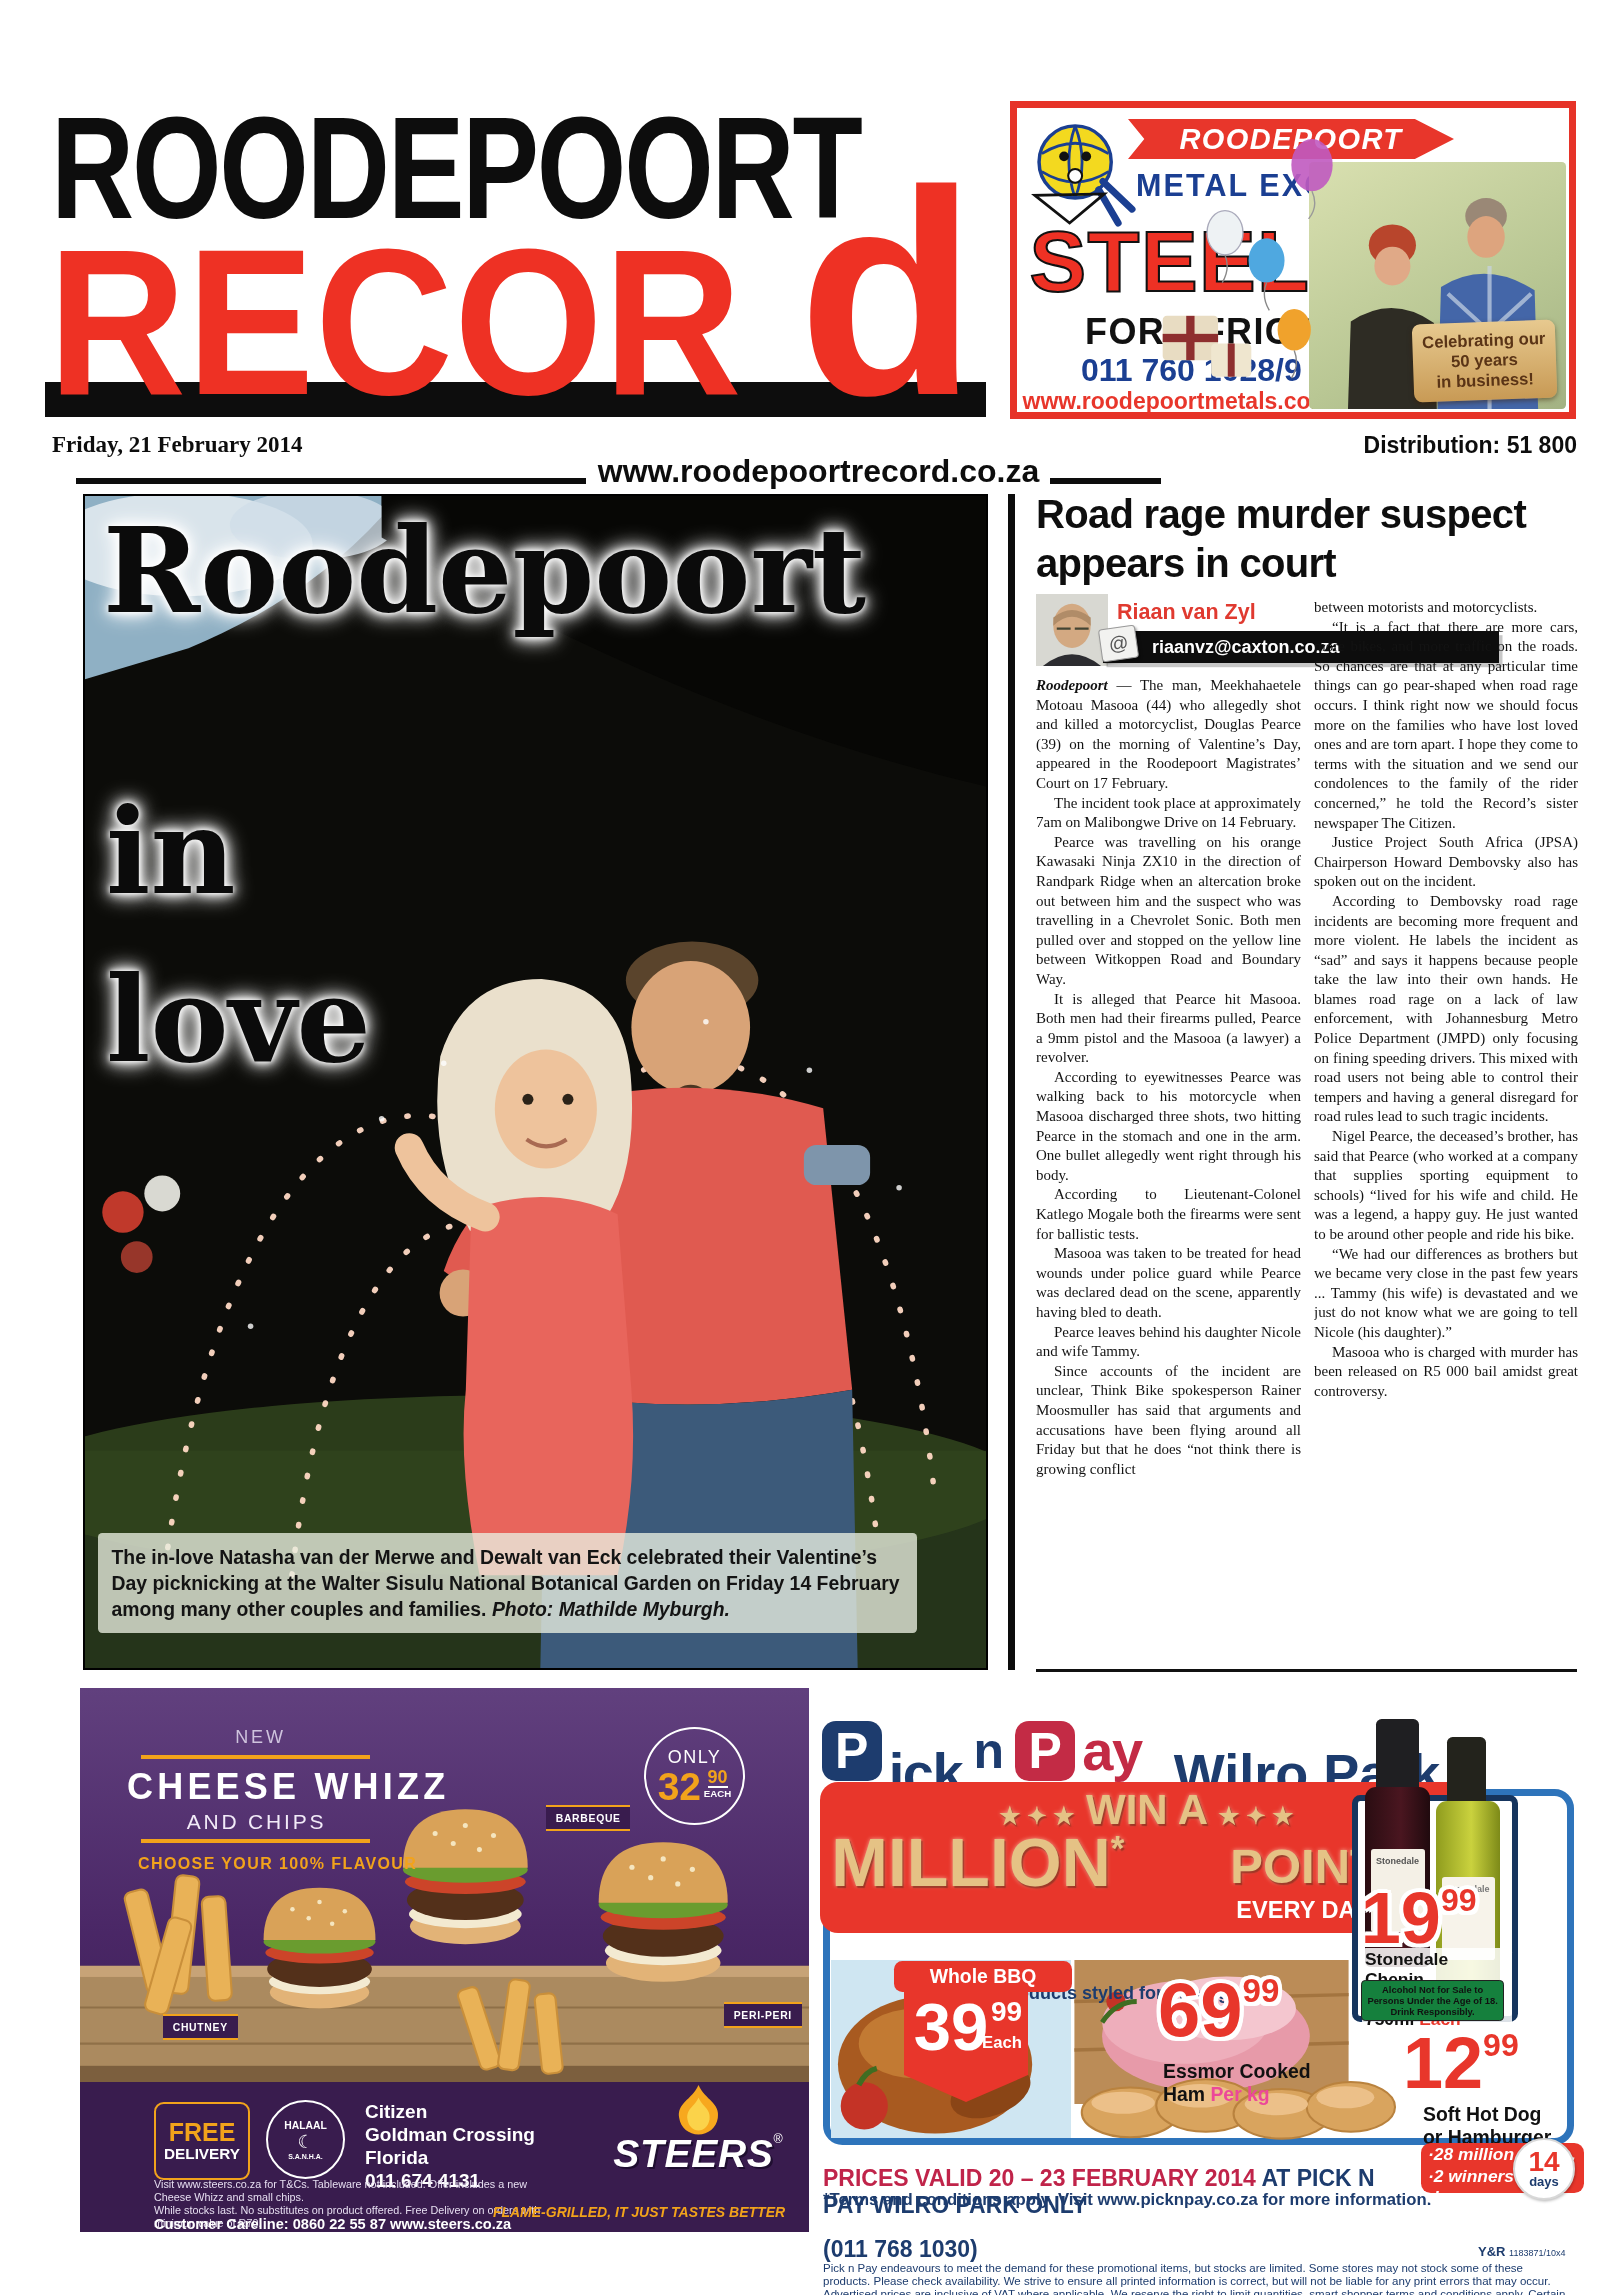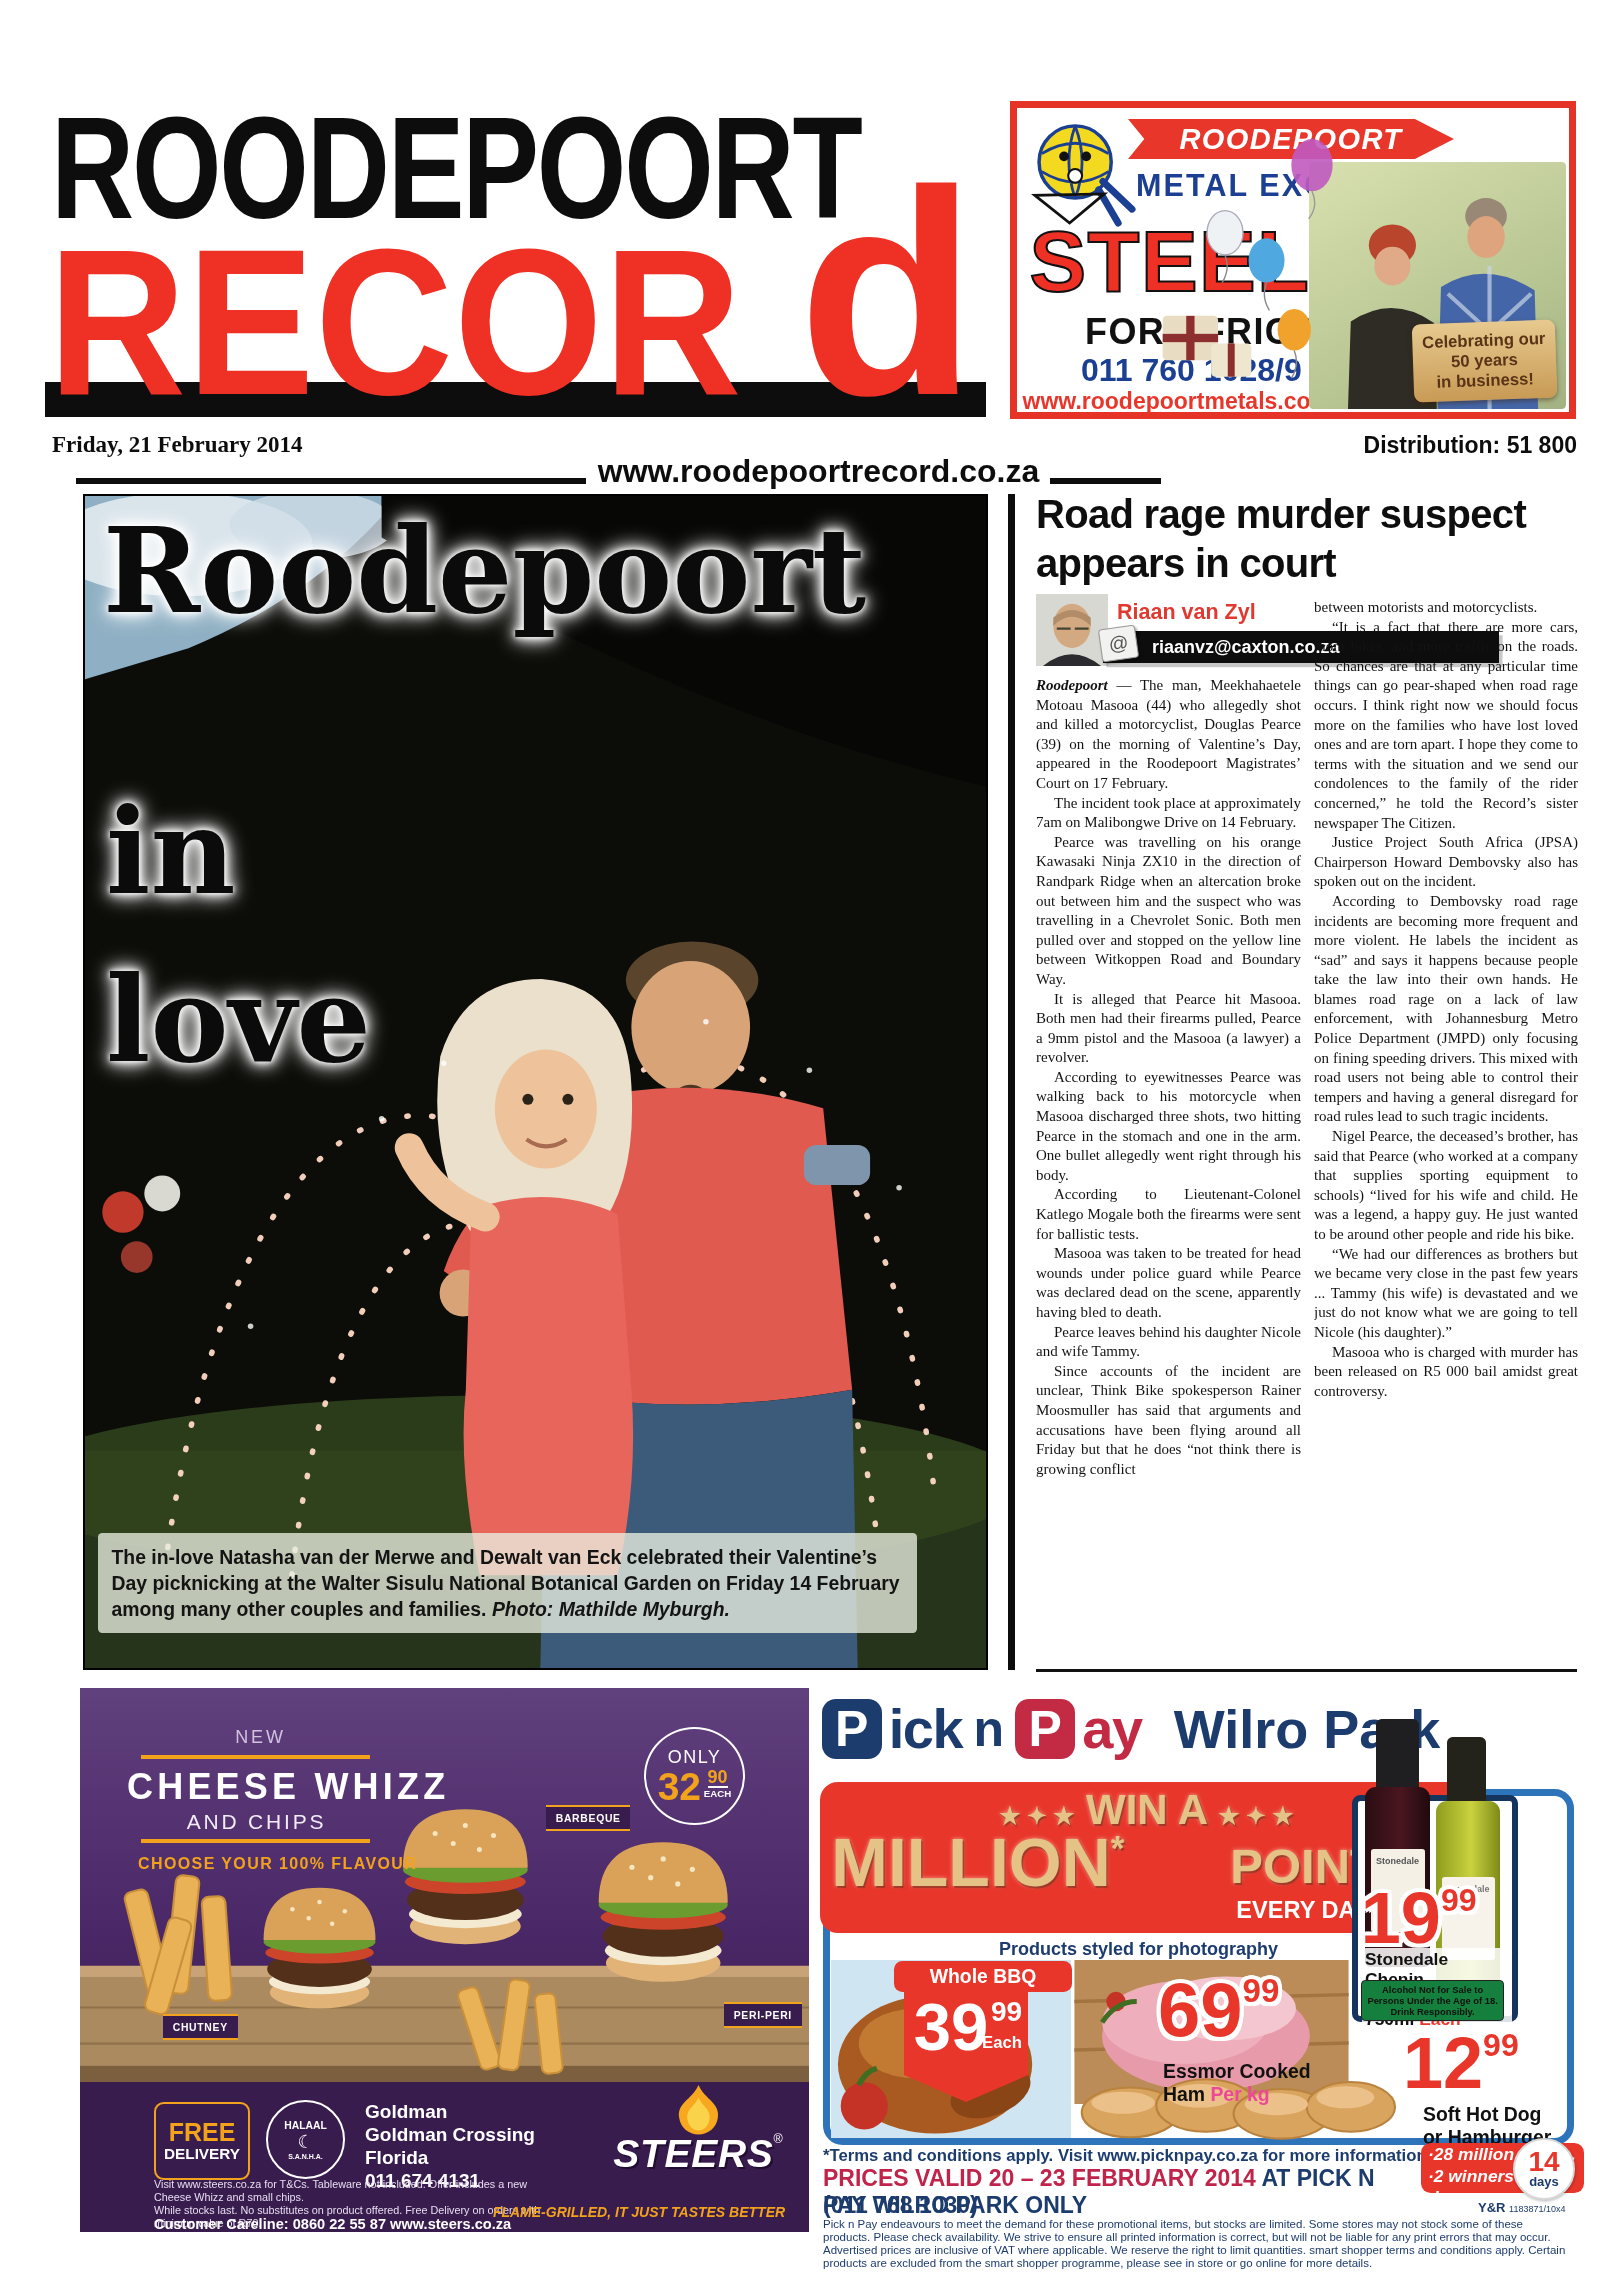--- a/index.html
+++ b/index.html
@@ -30,21 +30,21 @@
   .col p.np{text-indent:0;}
   .place{font-weight:bold;font-style:italic;}
   
   .steers{background:linear-gradient(180deg,#61407e 0%,#4a2766 45%,#3c1f55 72%);overflow:hidden;}
   .st-band{background:#391c4e;}
   .orange{color:#f2a31b;}
   .orule{background:#f2a31b;height:3.5px;}
   .flavtag{background:#391c4e;color:#fff;font-size:10.4px;font-weight:bold;letter-spacing:0.7px;padding:5.6px 9.7px;border-top:2.8px solid #f2a31b;border-bottom:2.8px solid #f2a31b;}
   .st-fine{color:#e6def0;font-size:10.8px;line-height:13px;}
   
-  .navy{color:#1d3c6e;}
+  .navy{color:#1d3c6e;margin-top:44px;}
   .pnpred{color:#c32b45;}
   .psq{display:inline-block;width:60px;height:60px;border-radius:14px;color:#fff;text-align:center;line-height:60px;font-weight:bold;font-size:50px;}
   .gold{color:#e5c285;text-shadow:1.4px 2.1px 1.4px rgba(90,30,10,.55),0 0 4.2px rgba(255,248,220,.6);font-weight:bold;}
   .outline-red{color:#e8362b;font-weight:bold;
     text-shadow:-3.5px -3.5px 0 #fff,3.5px -3.5px 0 #fff,-3.5px 3.5px 0 #fff,3.5px 3.5px 0 #fff,0 -4.2px 0 #fff,0 4.2px 0 #fff,-4.2px 0 0 #fff,4.2px 0 0 #fff;}
   .steel{color:#ee3124;font-weight:bold;-webkit-text-stroke:2.1px #111;letter-spacing:1.4px;}
 </style>
 </head>
 <body>
 
@@ -312,21 +312,21 @@
   <div class="a" style="left:74px;top:414px;width:92px;height:74px;border:2.8px solid #f2a31b;border-radius:9.7px;display:flex;flex-direction:column;align-items:center;justify-content:center;">
     <span class="b orange" style="font-size:25px;line-height:1;">FREE</span>
     <span class="b" style="color:#fff;font-size:15.3px;">DELIVERY</span>
   </div>
   <div class="a" style="left:186px;top:412px;width:75px;height:75px;border:2.8px solid #fff;border-radius:50%;display:flex;flex-direction:column;align-items:center;justify-content:center;">
     <span class="b" style="color:#fff;font-size:10.4px;">HALAAL</span>
     <span style="color:#fff;font-size:18px;">☾</span>
     <span class="b" style="color:#fff;font-size:7px;">S.A.N.H.A.</span>
   </div>
   <div class="a" style="left:285px;top:412px;color:#fff;font-size:19px;line-height:23px;font-weight:bold;">
-    <div>Goldman</div>
+    <div>Citizen</div>
     <div>Goldman Crossing</div>
     <div>Florida</div>
     <div>011 674 4131</div>
   </div>
   <div class="a st-fine" style="left:74px;top:490px;width:389px;">
     <div>Visit www.steers.co.za for T&amp;Cs. Tableware not included. Offer includes a new Cheese Whizz and small chips.</div>
     <div>While stocks last. No substitutes on product offered. Free Delivery on orders with minimun value of R70.</div>
     <div>© Famous Brands Management Company (Pty) Ltd 2014.</div>
   </div>
   <div class="a b" style="left:74px;top:528px;color:#fff;font-size:14.6px;">Customer Careline: 0860 22 55 87 www.steers.co.za</div>

